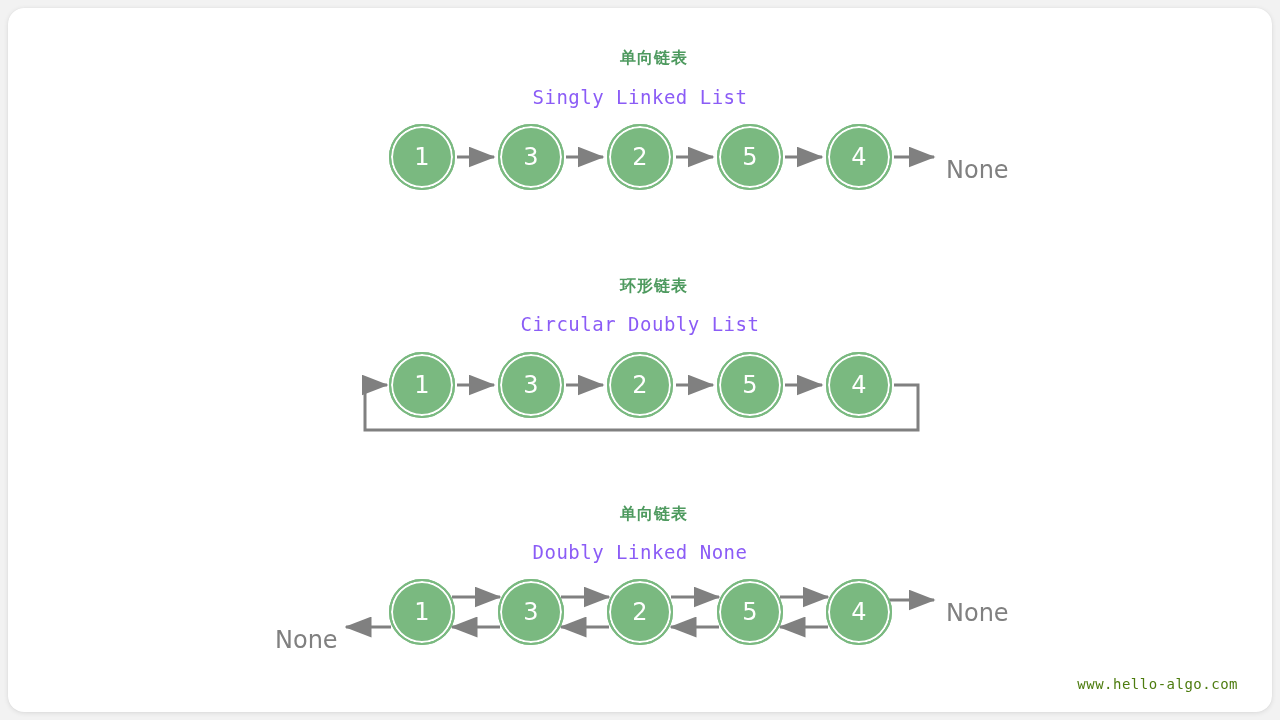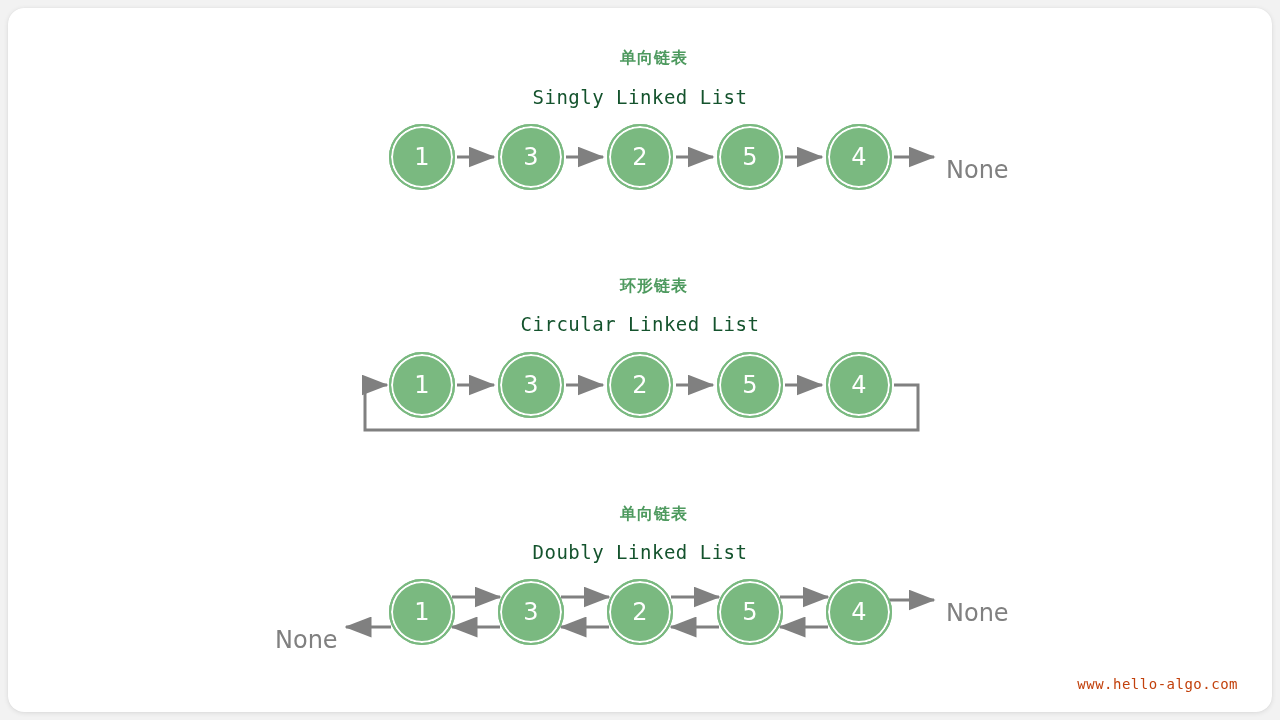--- a/index.html
+++ b/index.html
@@ -45,21 +45,21 @@
     letter-spacing: 1px;
     white-space: nowrap;
     padding-left: 14px;
   }
   .title-en {
     position: absolute;
     width: 100%;
     text-align: center;
     font-family: "DejaVu Sans Mono", monospace;
     font-size: 19px;
-    color: #14532d;
+    color: #8b5cf6;
     letter-spacing: 0.5px;
     white-space: nowrap;
   }
 
   
   .node {
     position: absolute;
     width: 66px;
     height: 66px;
     border-radius: 50%;
@@ -112,21 +112,21 @@
     pointer-events: none;
   }
 
   
   #watermark {
     position: absolute;
     right: 42px;
     bottom: 28px;
     font-family: "DejaVu Sans Mono", monospace;
     font-size: 14px;
-    color: #c2410c;
+    color: #4d7c0f;
     letter-spacing: 0.5px;
     white-space: nowrap;
   }
 </style>
 </head>
 <body>
 
 <div id="card">
   <div class="stage">
 
@@ -188,42 +188,42 @@
       </div>
       <div class="node" style="left:826px; top:124px;">
         <span class="node-label">4</span>
       </div>
 
       <div class="none-label" style="left:946px; top:146px;">None</div>
     </div>
 
     <div>
       <div class="title-cn" style="top:276px;font-family:Liberation Mono, monospace;">环形链表</div>
-      <div class="title-en" style="top:313px;">Circular Linked List</div>
+      <div class="title-en" style="top:313px;">Circular Doubly List</div>
 
       <div class="node" style="left:389px; top:352px;">
         <span class="node-label">1</span>
       </div>
       <div class="node" style="left:498px; top:352px;">
         <span class="node-label">3</span>
       </div>
       <div class="node" style="left:607px; top:352px;">
         <span class="node-label">2</span>
       </div>
       <div class="node" style="left:717px; top:352px;">
         <span class="node-label">5</span>
       </div>
       <div class="node" style="left:826px; top:352px;">
         <span class="node-label">4</span>
       </div>
     </div>
 
     <div>
       <div class="title-cn" style="top:504px;">单向链表</div>
-      <div class="title-en" style="top:541px;">Doubly Linked List</div>
+      <div class="title-en" style="top:541px;">Doubly Linked None</div>
 
       <div class="node" style="left:389px; top:579px;">
         <span class="node-label">1</span>
       </div>
       <div class="node" style="left:498px; top:579px;">
         <span class="node-label">3</span>
       </div>
       <div class="node" style="left:607px; top:579px;">
         <span class="node-label">2</span>
       </div>

